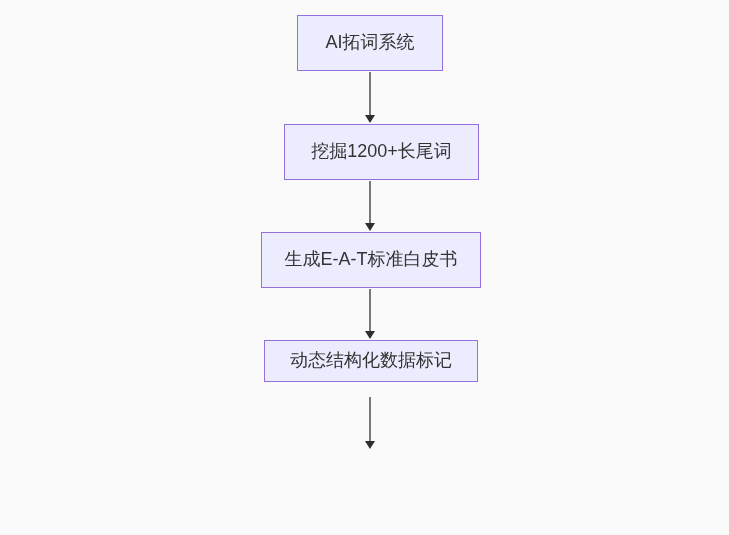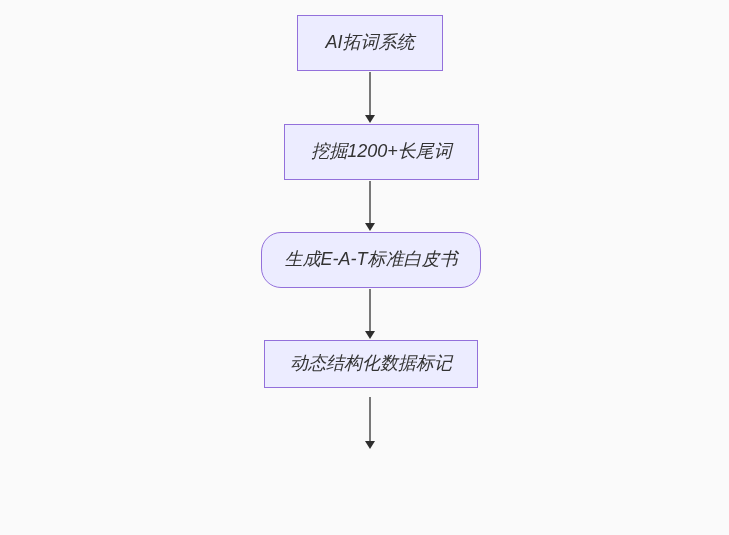--- a/index.html
+++ b/index.html
@@ -24,26 +24,25 @@
     background: #ECECFF;
     border: 1px solid #9370DB;
     color: #333333;
     font-size: 18px;
     line-height: 1.2;
     display: flex;
     align-items: center;
     justify-content: center;
     text-align: center;
     white-space: nowrap;
-    font-style: italic;
   }
   .n1 { left: 297px; top: 15px;  width: 146px; height: 56px; }
   .n2 { left: 284px; top: 124px; width: 195px; height: 56px; }
-  .n3 { left: 261px; top: 232px; width: 220px; height: 56px; border-radius: 20px; }
-  .n4 { left: 264px; top: 340px; width: 214px; height: 48px; }
+  .n3 { left: 261px; top: 232px; width: 220px; height: 56px; }
+  .n4 { left: 264px; top: 340px; width: 214px; height: 42px; }
   .n5 { left: 254px; top: 450px; width: 234px; height: 56px; }
 
   .arrow {
     position: absolute;
     left: 364px;
     width: 12px;
     display: flex;
     flex-direction: column;
     align-items: center;
   }

